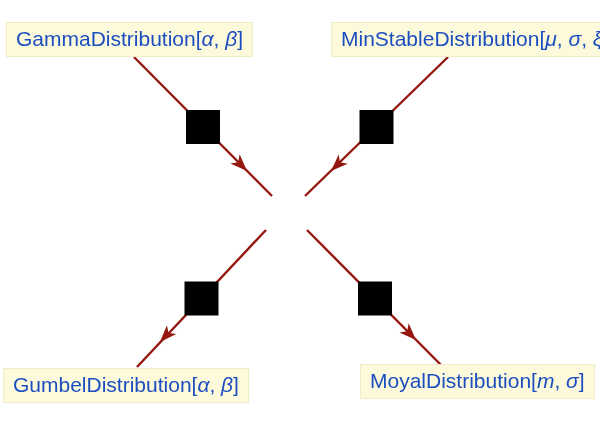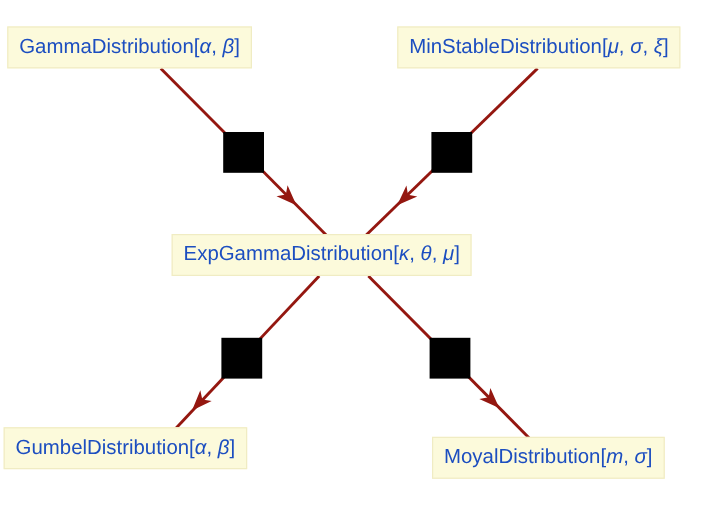--- a/index.html
+++ b/index.html
@@ -41,21 +41,21 @@
   .marker-square {
     fill: var(--marker);
     stroke: none;
   }
   .node {
     position: absolute;
     z-index: 1;
     background: var(--node-fill);
     border: 1px solid var(--node-border);
     color: var(--node-text);
-    font-size: 17px;
+    font-size: 21px;
     line-height: 20px;
     padding: 6px 9px 7px 9px;
     white-space: nowrap;
     box-sizing: border-box;
   }
   .node .param {
     font-style: italic;
   }
 </style>
 </head>
@@ -79,17 +79,16 @@
     <polygon class="arrowhead" points="0,0 -17,6.5 -12.5,0 -17,-6.5" transform="translate(416,340) rotate(45.2)"></polygon>
 
     <rect class="marker-square" x="186" y="110" width="34" height="34"></rect>
     <rect class="marker-square" x="359.5" y="110" width="34" height="34"></rect>
     <rect class="marker-square" x="184.5" y="281.5" width="34" height="34"></rect>
     <rect class="marker-square" x="358" y="281.5" width="34" height="34"></rect>
   </svg>
 
   <div class="node" style="left:6px;   top:22px;"><span>GammaDistribution</span>[<span class="param">α</span>, <span class="param">β</span>]</div>
   <div class="node" style="left:331px; top:22px;"><span>MinStableDistribution</span>[<span class="param">μ</span>, <span class="param">σ</span>, <span class="param">ξ</span>]</div>
-  <div class="node" style="left:143px; top:195px;"><span>ExpGammaDistribution</span>[<span class="param">κ</span>, <span class="param">θ</span>, <span class="param">μ</span>]</div>
-  <div class="node" style="left:3px;   top:356px;"><span>GumbelDistribution</span>[<span class="param">α</span>, <span class="param">β</span>]</div>
+  <div class="node" style="left:3px;   top:368px;"><span>GumbelDistribution</span>[<span class="param">α</span>, <span class="param">β</span>]</div>
   <div class="node" style="left:360px; top:364px;"><span>MoyalDistribution</span>[<span class="param">m</span>, <span class="param">σ</span>]</div>
 
 </div>
 
 </body></html>

